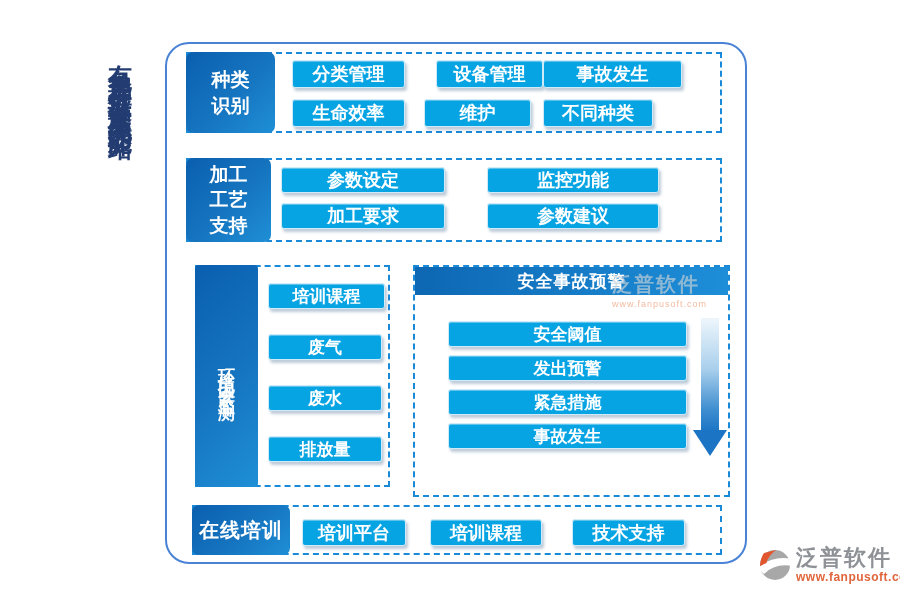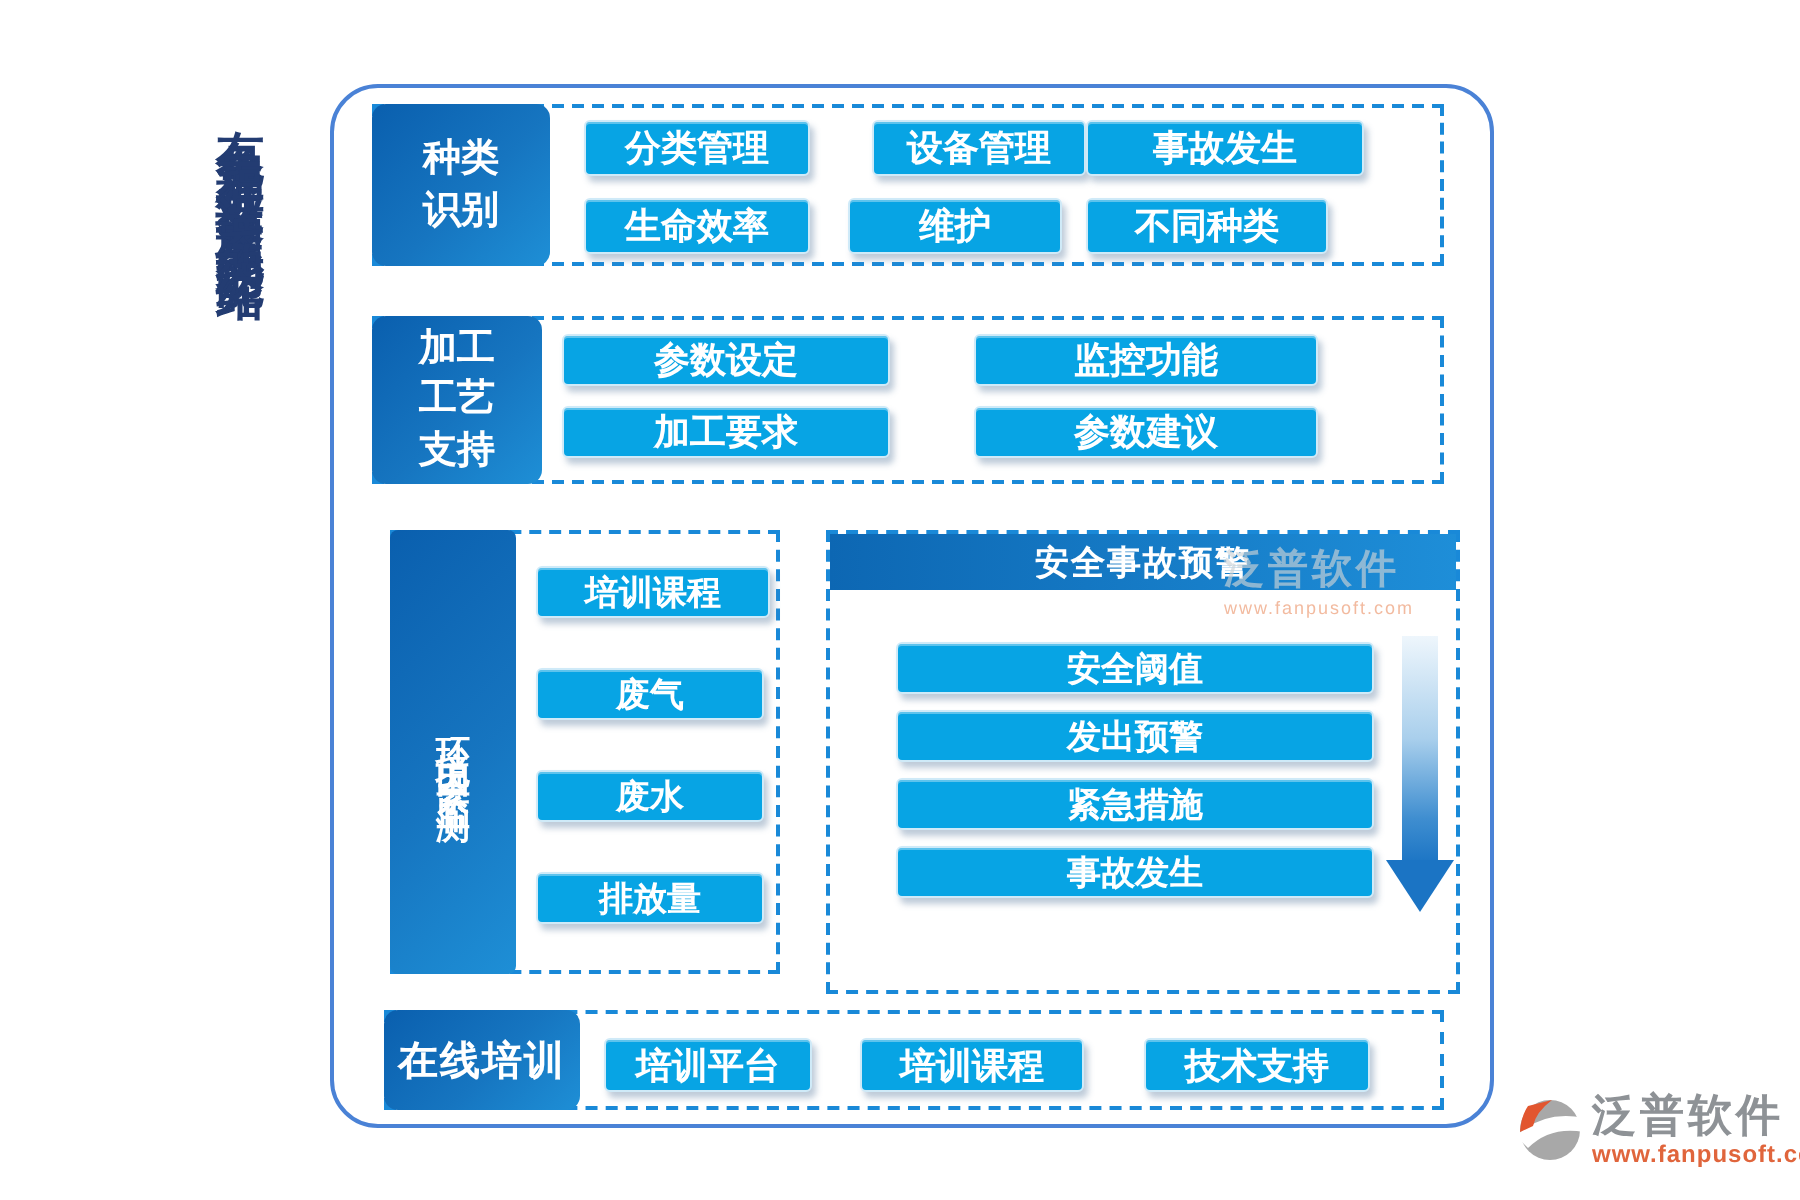--- a/index.html
+++ b/index.html
@@ -92,21 +92,21 @@
 
 <div class="dashed" style="left:186px;top:52px;width:536px;height:81px;"></div>
 <div class="labelbox" style="left:186px;top:52px;width:89px;height:81px;">
   <span class="wrap2">种类识别</span>
 </div>
 <div class="btn" style="left:292px;top:60px;width:113px;height:28px;">分类管理</div>
 <div class="btn" style="left:436px;top:60px;width:107px;height:28px;">设备管理</div>
 <div class="btn" style="left:543px;top:60px;width:139px;height:28px;">事故发生</div>
 <div class="btn" style="left:292px;top:99px;width:113px;height:28px;">生命效率</div>
 <div class="btn" style="left:424px;top:99px;width:107px;height:28px;">维护</div>
-<div class="btn" style="left:543px;top:99px;width:121px;height:28px;">不同种类</div>
+<div class="btn" style="left:543px;top:99px;width:110px;height:28px;">不同种类</div>
 
 <div class="dashed" style="left:186px;top:158px;width:536px;height:84px;"></div>
 <div class="labelbox" style="left:186px;top:158px;width:85px;height:84px;">
   <span class="wrap2">加工工艺支持</span>
 </div>
 <div class="btn" style="left:281px;top:167px;width:164px;height:26px;">参数设定</div>
 <div class="btn" style="left:487px;top:167px;width:172px;height:26px;">监控功能</div>
 <div class="btn" style="left:281px;top:203px;width:164px;height:26px;">加工要求</div>
 <div class="btn" style="left:487px;top:203px;width:172px;height:26px;">参数建议</div>
 

